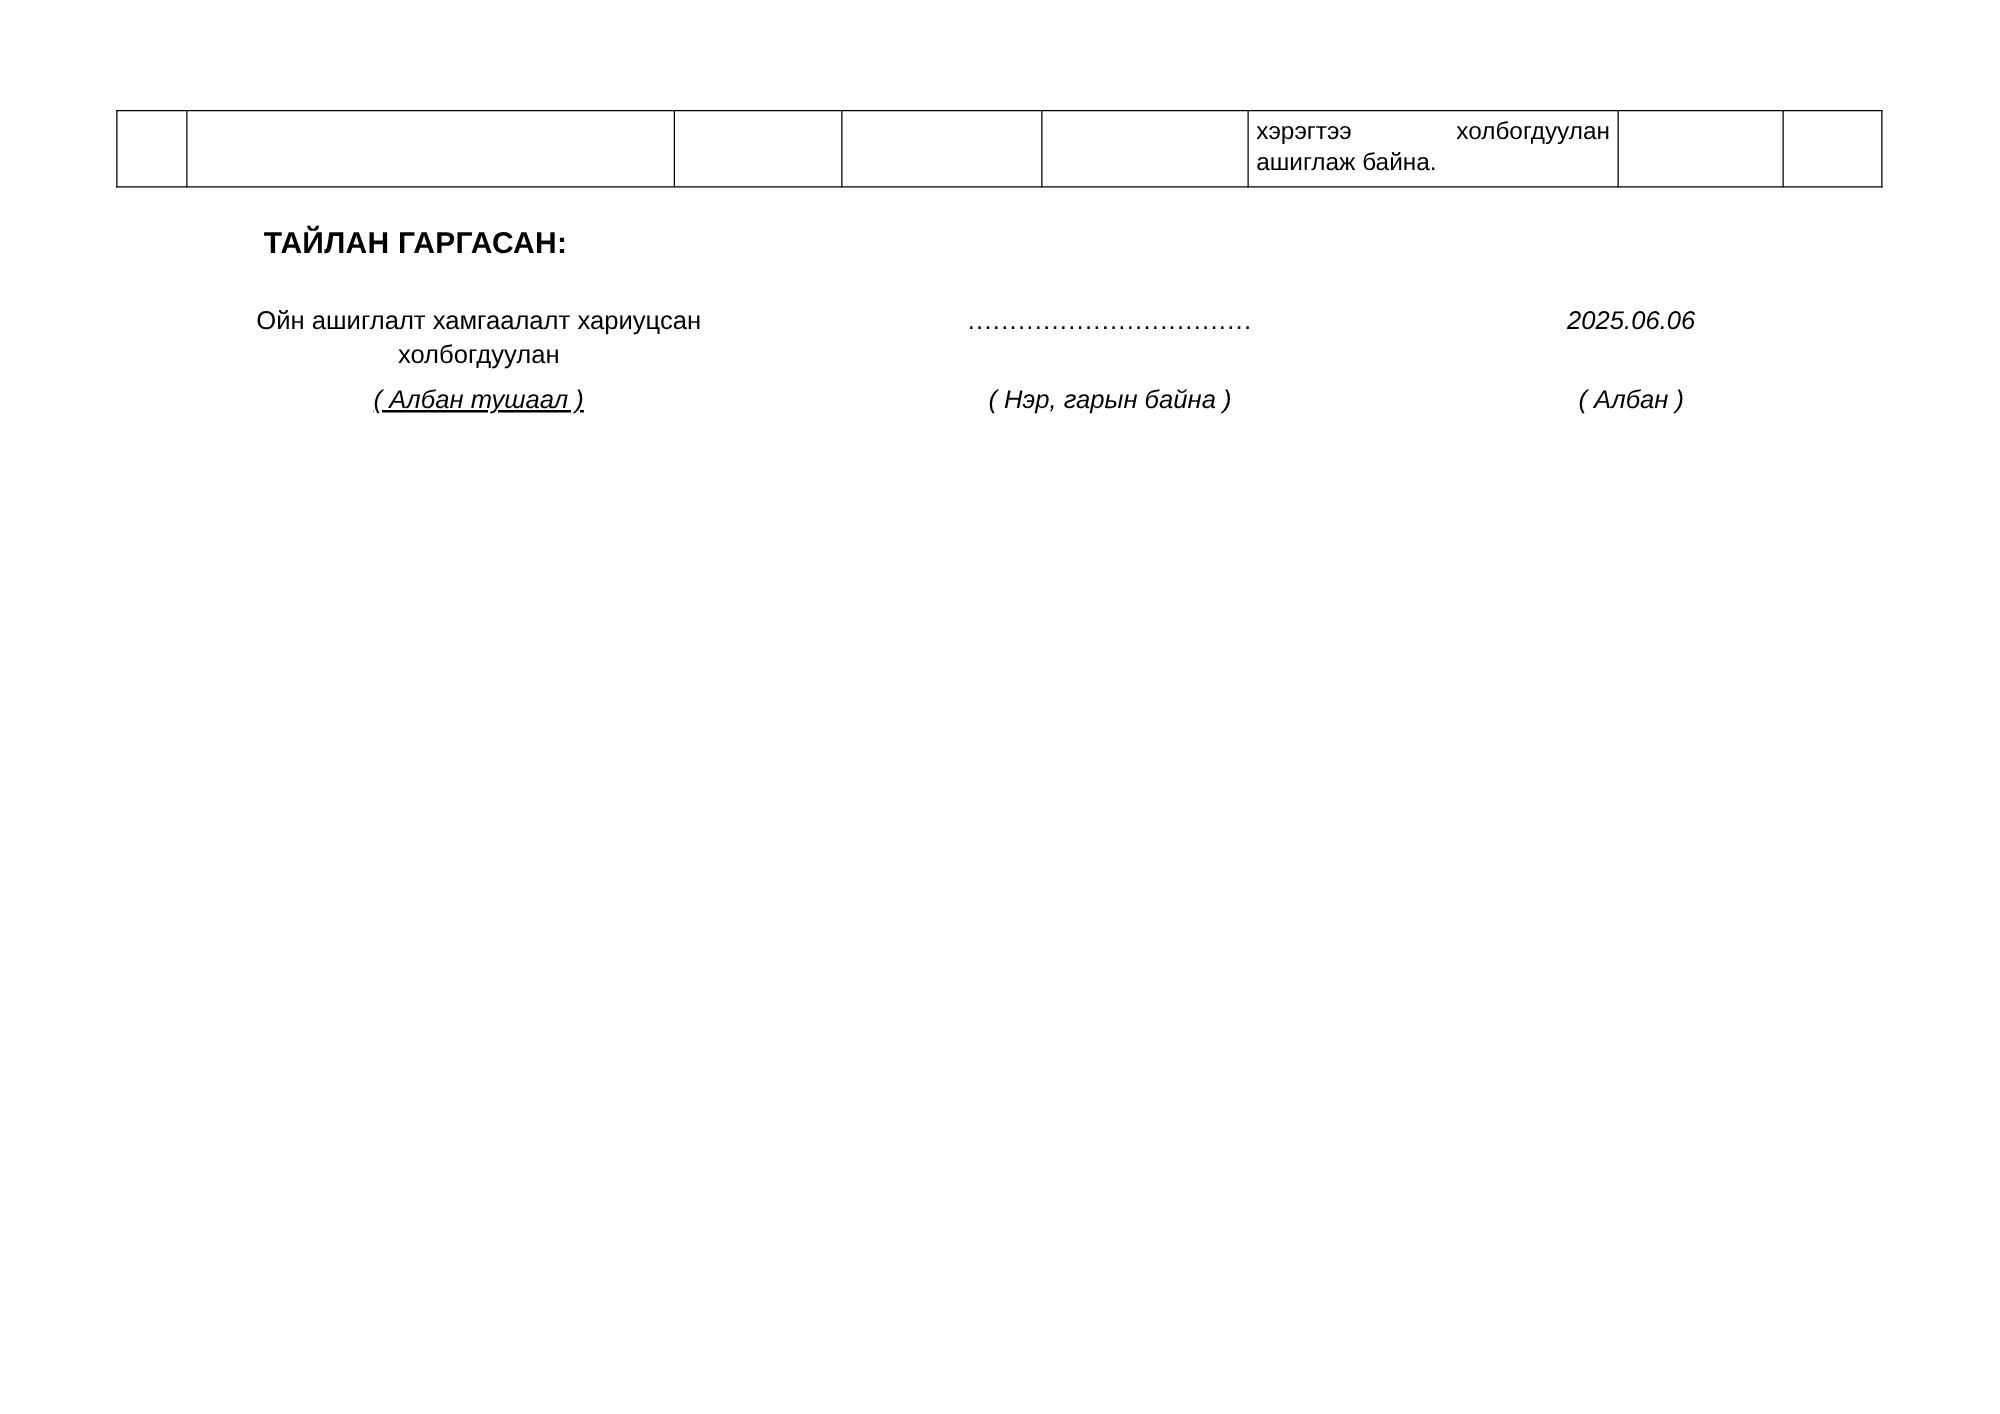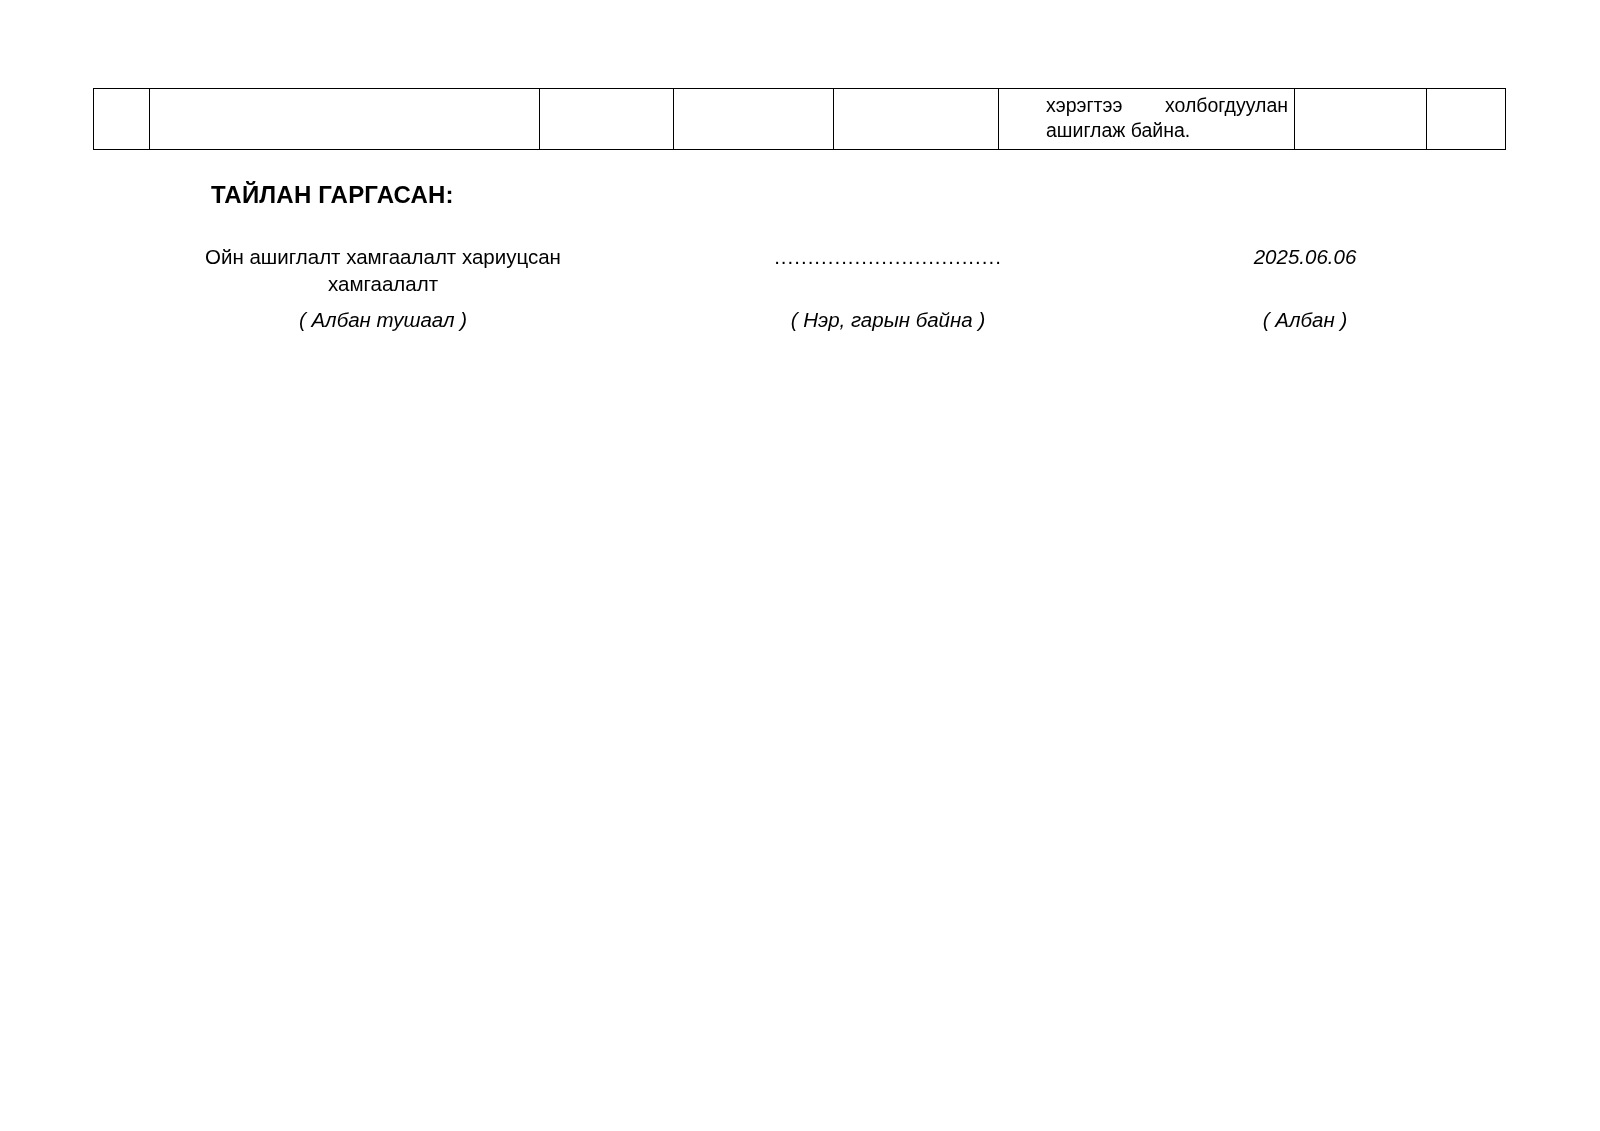--- a/index.html
+++ b/index.html
@@ -53,21 +53,20 @@
   td.c5 { width: 165px; }
   td.c6 { width: 296px; text-align: justify; text-align-last: justify; }
   td.c7 { width: 132px; }
   td.c8 { width: 79px; }
 
   .cell-text {
     display: block;
     text-align: justify;
     text-align-last: left;
     hyphens: none;
-    margin-left: 41px;
   }
   .cell-text .just-line {
     display: block;
     text-align: justify;
     text-align-last: justify;
   }
 
   
   .sig-title {
     position: absolute;
@@ -122,21 +121,21 @@
     width: 1412px;
     display: flex;
     align-items: flex-start;
   }
   .caption-row > div {
     font-size: 20.5px;
     font-style: italic;
     text-align: center;
     box-sizing: border-box;
   }
-  .cap-post { width: 560px; padding-left: 20px;}
+  .cap-post { width: 560px; padding-left: 20px; text-decoration: underline;}
   .cap-name { width: 470px; }
   .cap-date { width: 382px; padding-right: 18px;}
 </style>
 </head>
 <body>
 
 <div class="page">
 
   <div class="table-wrap">
     <table class="frag">
@@ -158,21 +157,21 @@
       </tr>
     </tbody>
       </table>
   </div>
 
   <div class="sig-title">ТАЙЛАН ГАРГАСАН:</div>
 
   <div class="sig-row">
     <div class="col-post">
       <div>Ойн ашиглалт хамгаалалт хариуцсан</div>
-      <div>хамгаалалт</div>
+      <div>холбогдуулан</div>
     </div>
     <div class="col-name">
       <div class="dots">..................................</div>
     </div>
     <div class="col-date">2025.06.06</div>
   </div>
 
   <div class="caption-row">
     <div class="cap-post">( Албан тушаал )</div>
     <div class="cap-name">( Нэр, гарын байна )</div>

